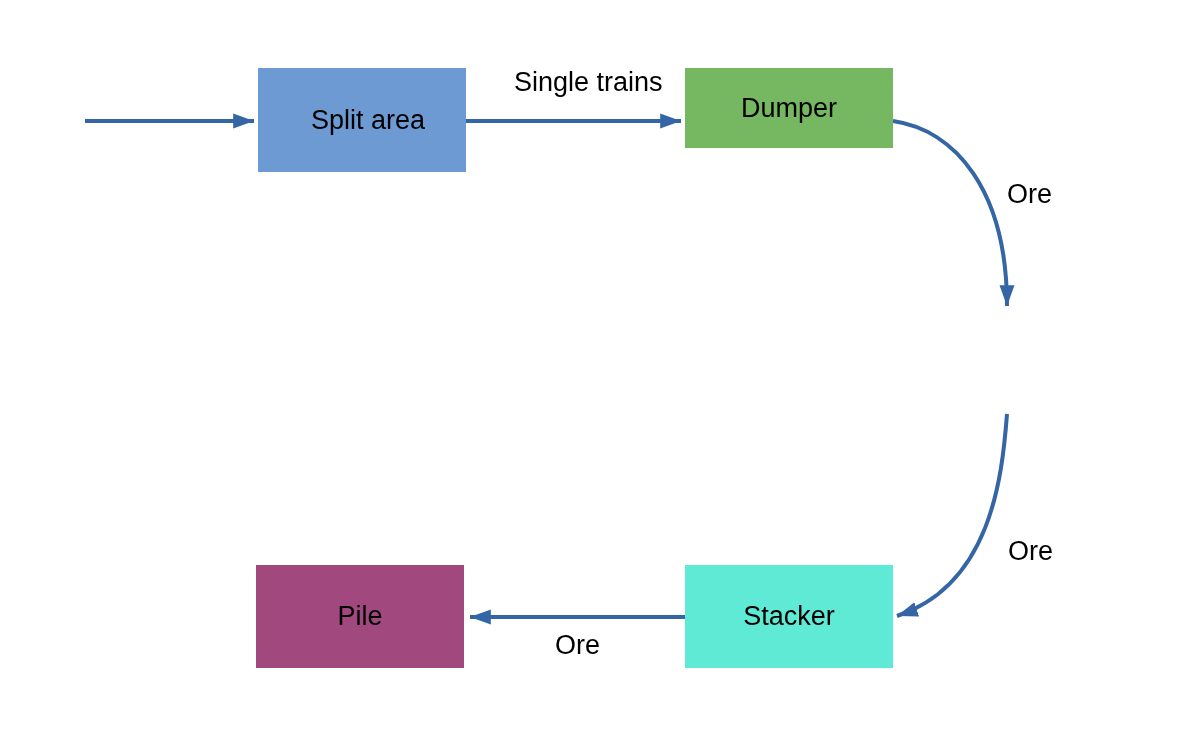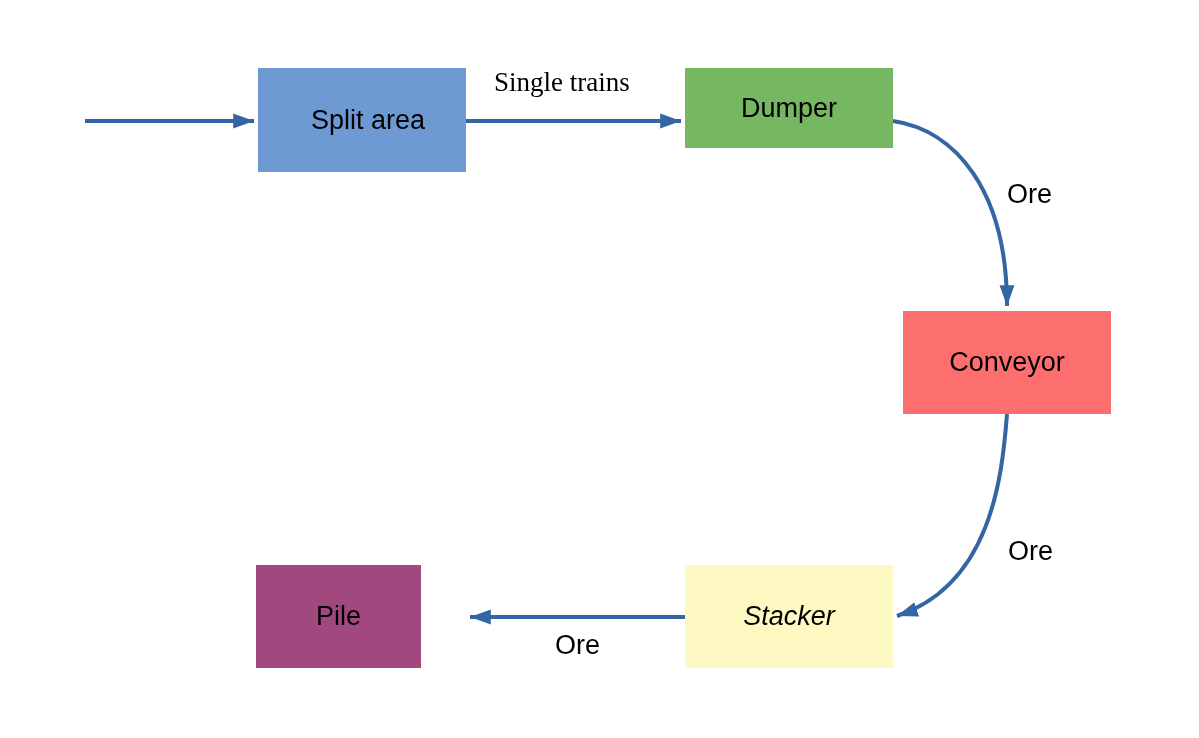--- a/index.html
+++ b/index.html
@@ -34,30 +34,30 @@
     align-items:center;
     justify-content:center;
     font-size:27px;
     line-height:1;
     color:#000000;
   }
   .node-split-area{left:258px;top:68px;width:208px;height:104px;}
   .node-dumper{left:685px;top:68px;width:208px;height:80px;}
   .node-conveyor{left:903px;top:311px;width:208px;height:103px;}
   .node-stacker{left:685px;top:565px;width:208px;height:103px;}
-  .node-pile{left:256px;top:565px;width:165px;height:103px;}
+  .node-pile{left:256px;top:565px;width:208px;height:103px;}
   .edge-label{
     position:absolute;
     font-size:27px;
     line-height:28px;
     white-space:nowrap;
     color:var(--label-color);
   }
   .label-large-trains{left:83px;top:68px;}
-  .label-single-trains{left:494px;top:68px;font-family:Liberation Serif, serif;}
+  .label-single-trains{left:514px;top:68px;}
   .label-ore-1{left:1007px;top:180px;}
   .label-ore-2{left:1008px;top:537px;}
   .label-ore-3{left:555px;top:631px;}
 </style>
 </head>
 <body>
 
 <div class="canvas">
 
   <svg class="arrows" viewBox="0 0 1199 738" xmlns="http://www.w3.org/2000/svg">
@@ -74,25 +74,22 @@
   </svg>
 
   <div class="node node-split-area" style="background: rgb(109, 154, 210); padding-left: 12px;">
     <span>Split area</span>
   </div>
 
   <div class="node node-dumper" style="background: rgb(118, 183, 97);">
     <span>Dumper</span>
   </div>
 
-  <div class="node node-conveyor" style="background: rgb(253, 111, 110);">
-    <span>Conveyor</span>
-  </div>
 
-  <div class="node node-stacker" style="background: #fef9c3; font-style: italic;">
+  <div class="node node-stacker" style="background: #5eead4;">
     <span>Stacker</span>
   </div>
 
   <div class="node node-pile" style="background: rgb(161, 72, 127);">
     <span>Pile</span>
   </div>
 
 
   <div class="edge-label label-single-trains">Single trains</div>
 

